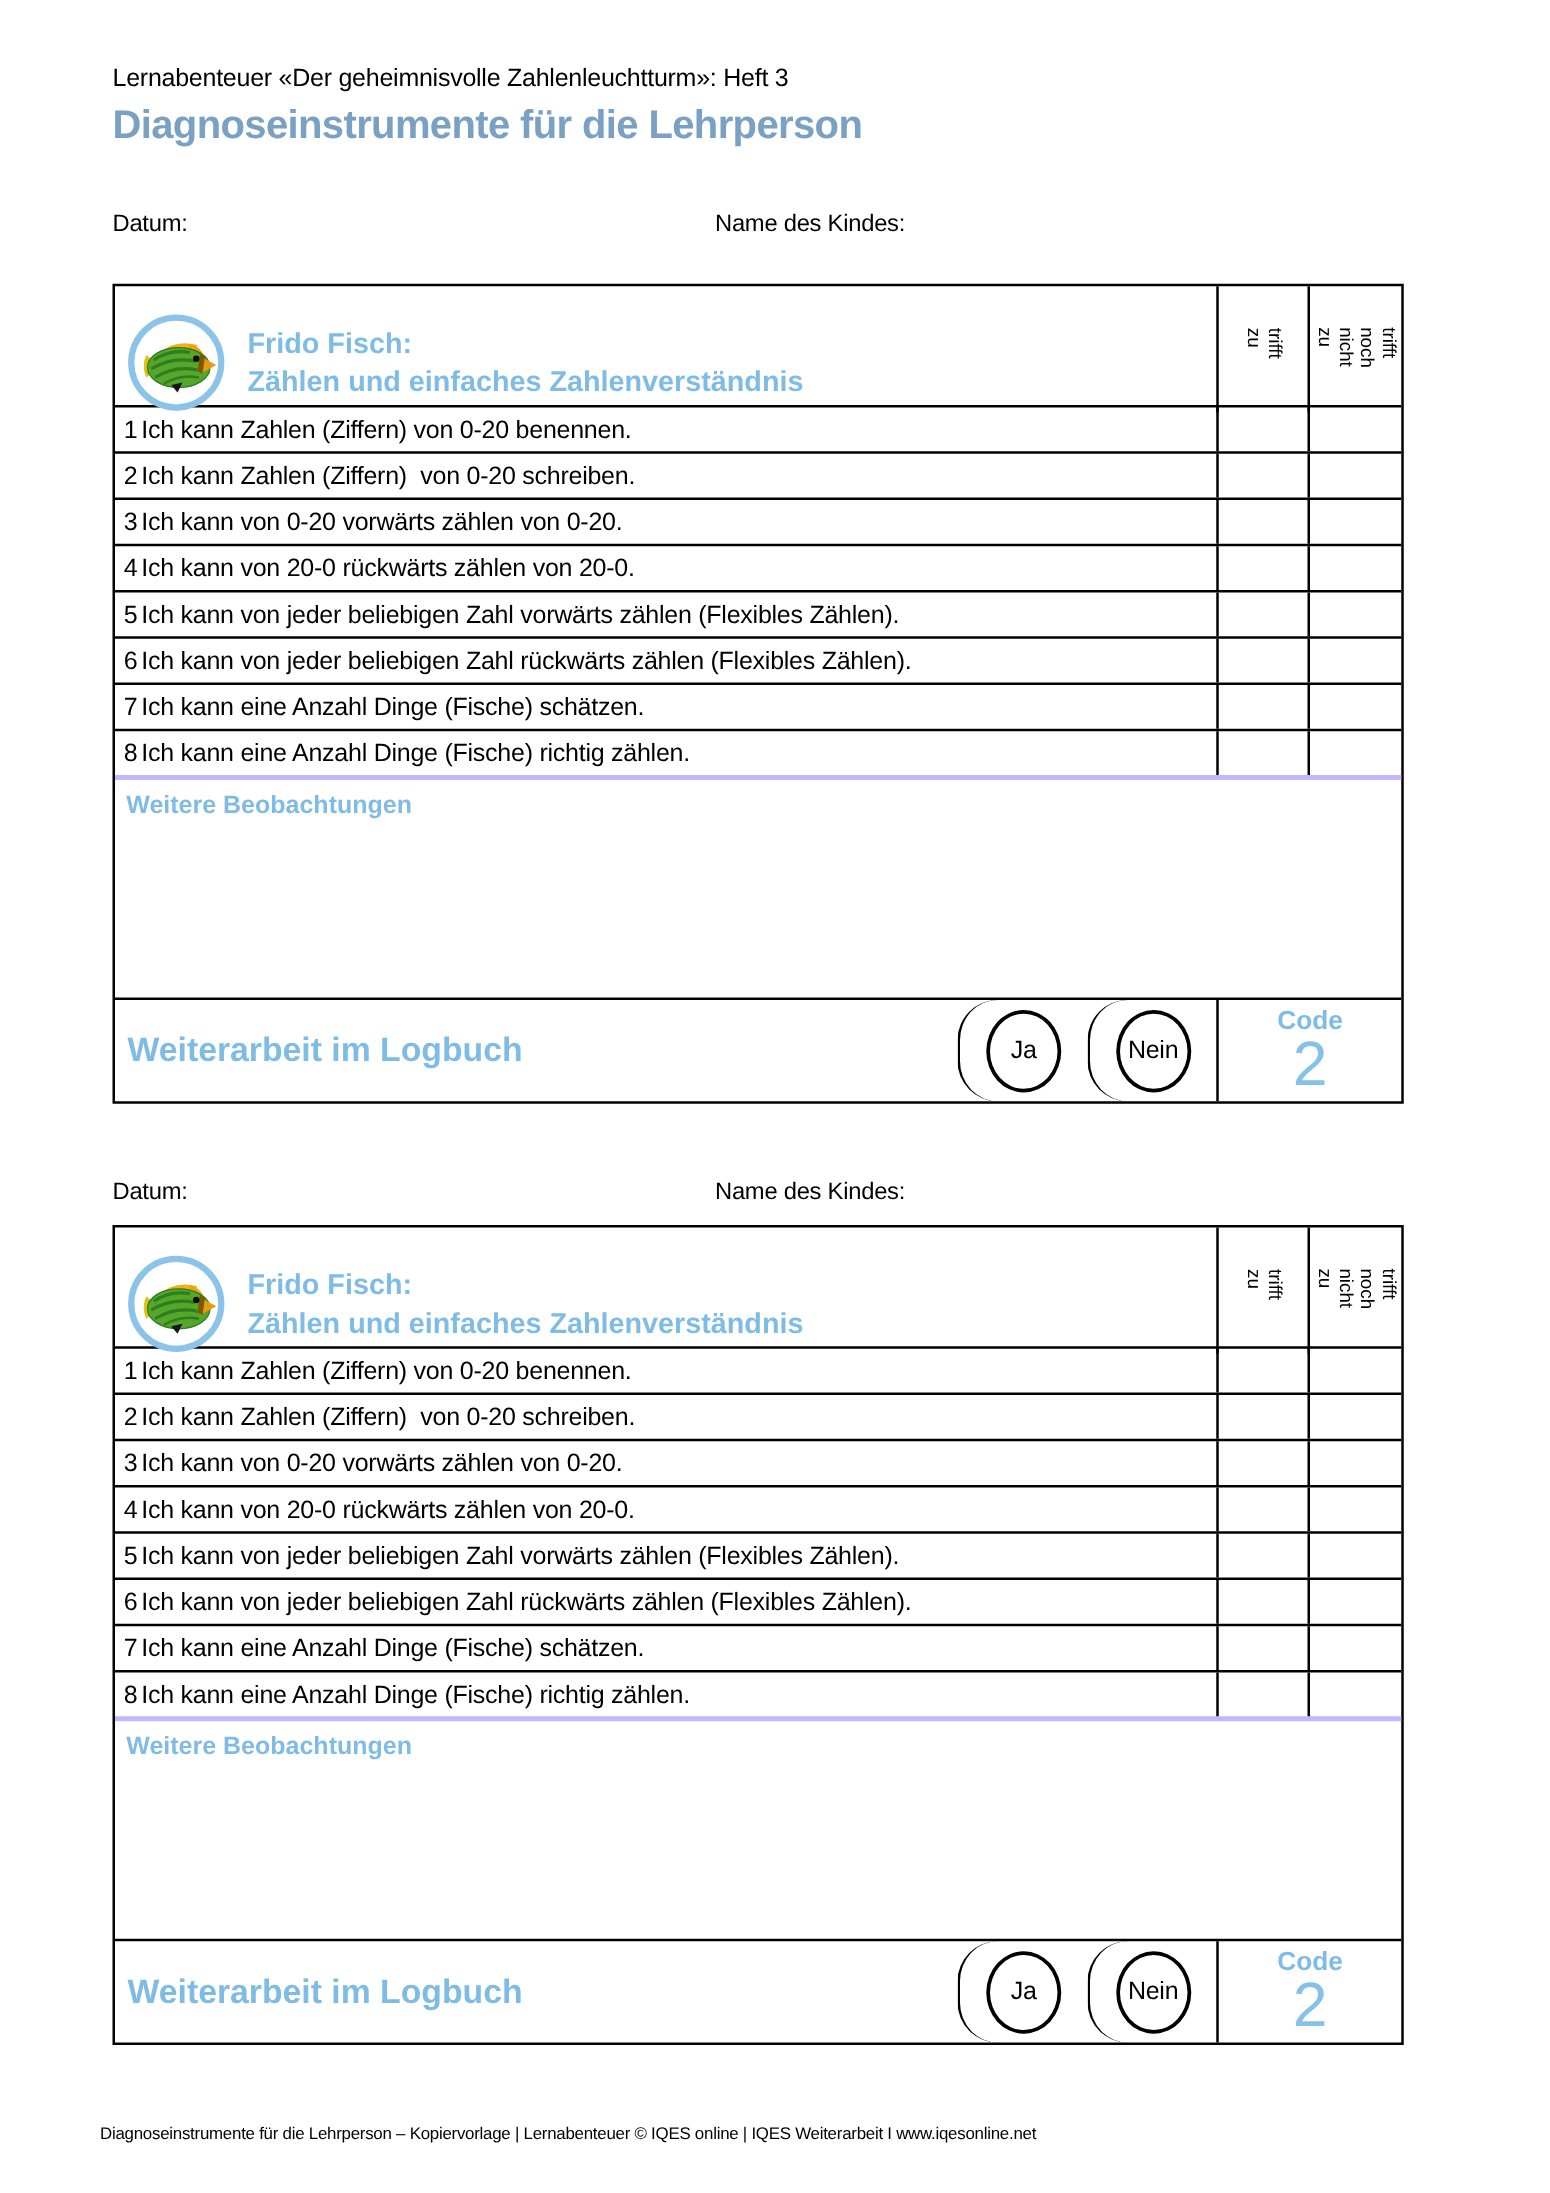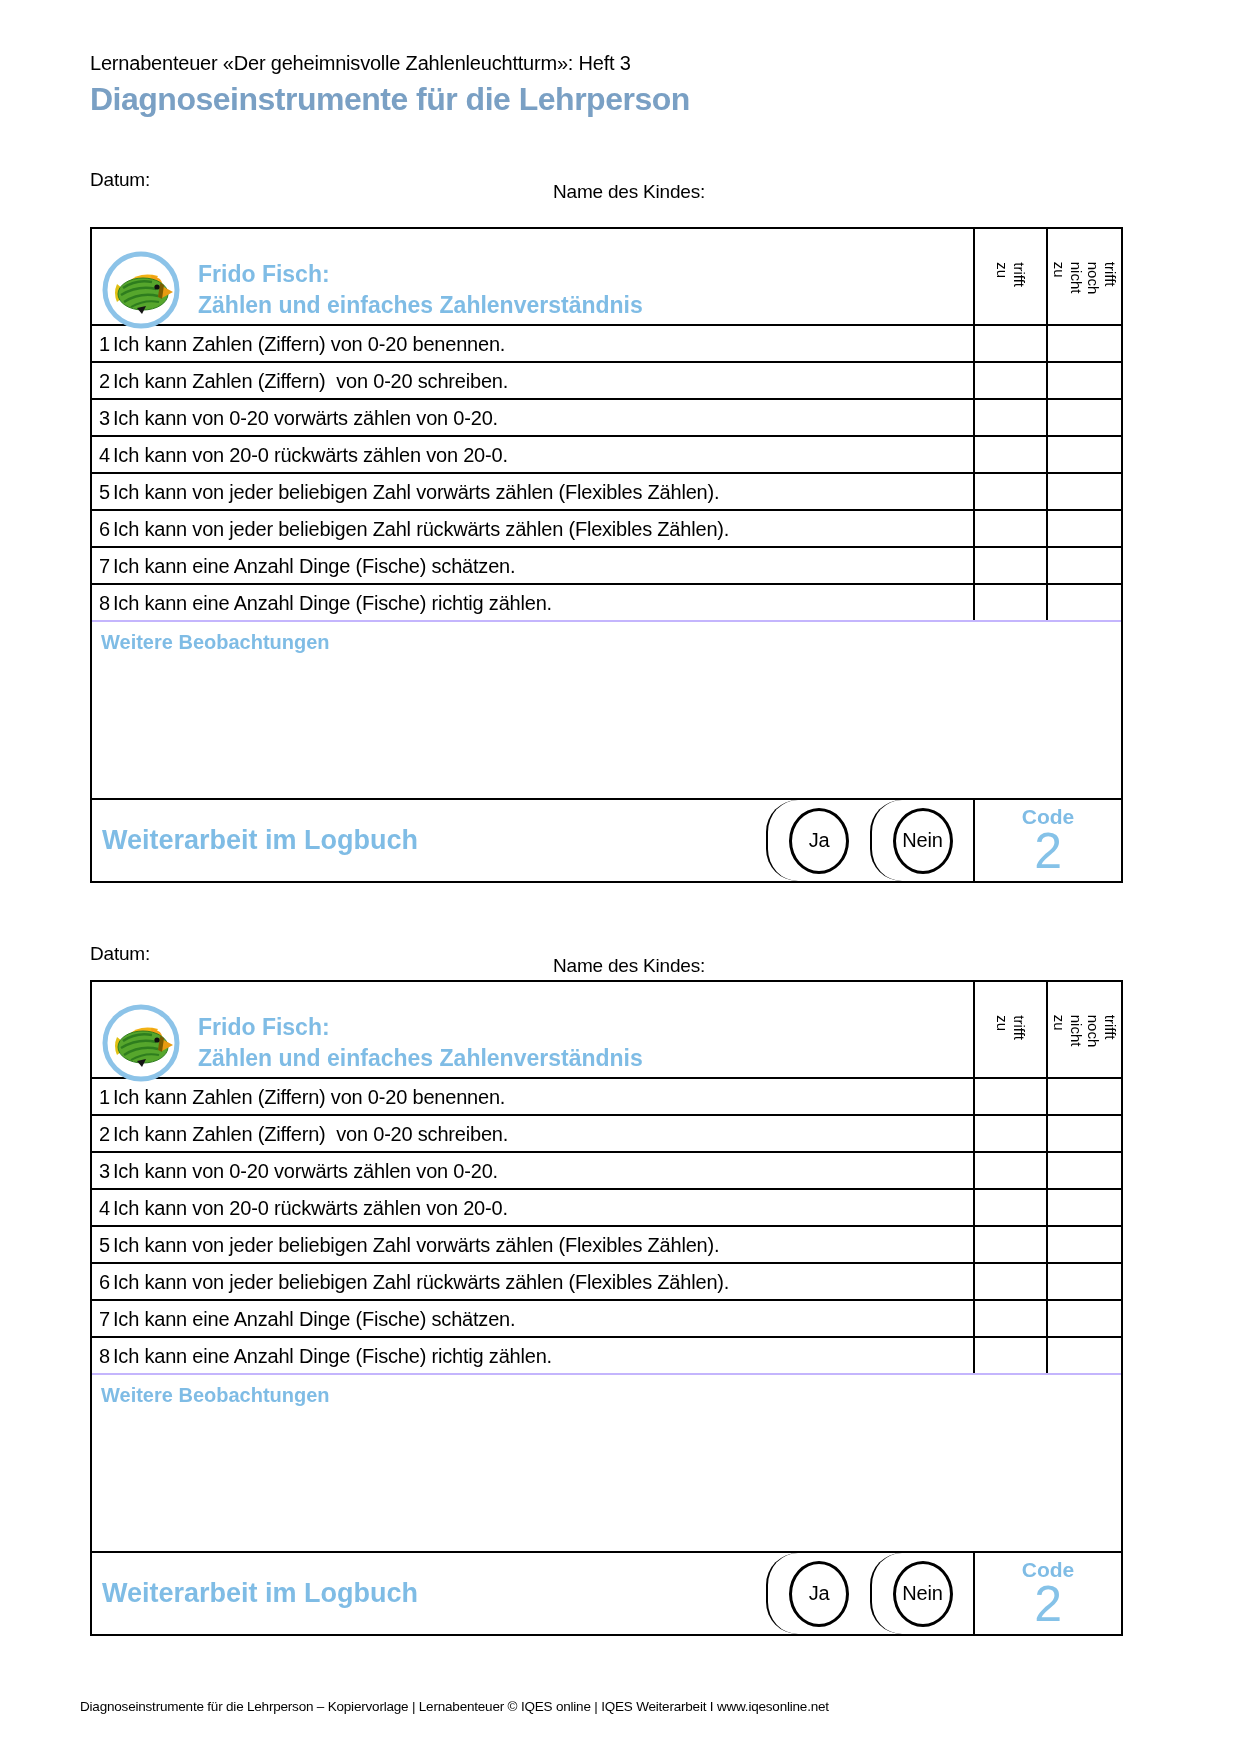--- a/index.html
+++ b/index.html
@@ -15,21 +15,21 @@
   .content { position: absolute; left: 90px; top: 0; width: 1033px; }
 
   .kicker { margin-top: 52px; font-size: 20px; line-height: 22px; }
   .page-title {
     margin-top: 7px; font-size: 32px; line-height: 36px;
     font-weight: bold; color: #7AA0C4; letter-spacing: -0.5px;
   }
 
   .meta-row { position: relative; margin-top: 52px; height: 22px; font-size: 19px; }
   .meta-row.second { margin-top: 60px; }
-  .meta-row .name-label { position: absolute; left: 463px; top: 0; margin-top: 12px; }
+  .meta-row .name-label { position: absolute; left: 482px; top: 0; }
 
   .dtable { margin-top: 36px; width: 100%; border: 2px solid #000; background:#fff; }
   .dtable.second { margin-top: 15px; }
 
   .head-row { display: grid; grid-template-columns: 1fr 73px 75px; height: 95px; }
   .head-main { display: flex; align-items: center; margin-top: 21px; }
   .fish-wrap { margin-left: 9px; width: 80px; height: 80px; flex: 0 0 auto; }
   .head-titles { margin-left: 17px; font-size: 23px; font-weight: bold; color: #7FBCE5; line-height: 31px; letter-spacing: 0; }
   .vcol { border-left: 2px solid #000; position: relative; }
   .vtext {
@@ -38,21 +38,21 @@
     font-size: 15px; line-height: 17px; letter-spacing: 0;
     white-space: pre-line; text-align: left;
   }
 
   .srow { display: grid; grid-template-columns: 1fr 73px 75px; height: 37px; border-top: 2px solid #000; }
   .scell { font-size: 20px; line-height: 34px; padding: 1px 4px 0 7px; overflow: hidden; white-space: nowrap; }
   .snum { display: inline-block; min-width: 14px; }
   .stext { white-space: pre; }
   .ccell { border-left: 2px solid #000; }
 
-  .obs-cell { border-top: 2px solid #c4b5fd; height: 178px; padding: 9px 9px; }
+  .obs-cell { border-top: 4px solid #c4b5fd; height: 178px; padding: 9px 9px; }
   .obs-label { font-size: 20px; font-weight: bold; color: #7FBCE5; letter-spacing: 0; }
 
   .logrow { display: grid; grid-template-columns: 1fr 104px 103px 148px; height: 83px; border-top: 2px solid #000; }
   .log-label { display: flex; align-items: center; padding-left: 10px; font-size: 27px; font-weight: bold; color: #7FBCE5; letter-spacing: 0; }
   .logcell { border-left: 2px solid #000; display: flex; align-items: center; justify-content: center; border-radius: 32px; }
   .circle {
     width: 60px; height: 66px; border: 3px solid #000; border-radius: 50%;
     display: flex; align-items: center; justify-content: center;
     font-size: 20px; background: #fff;
   }

